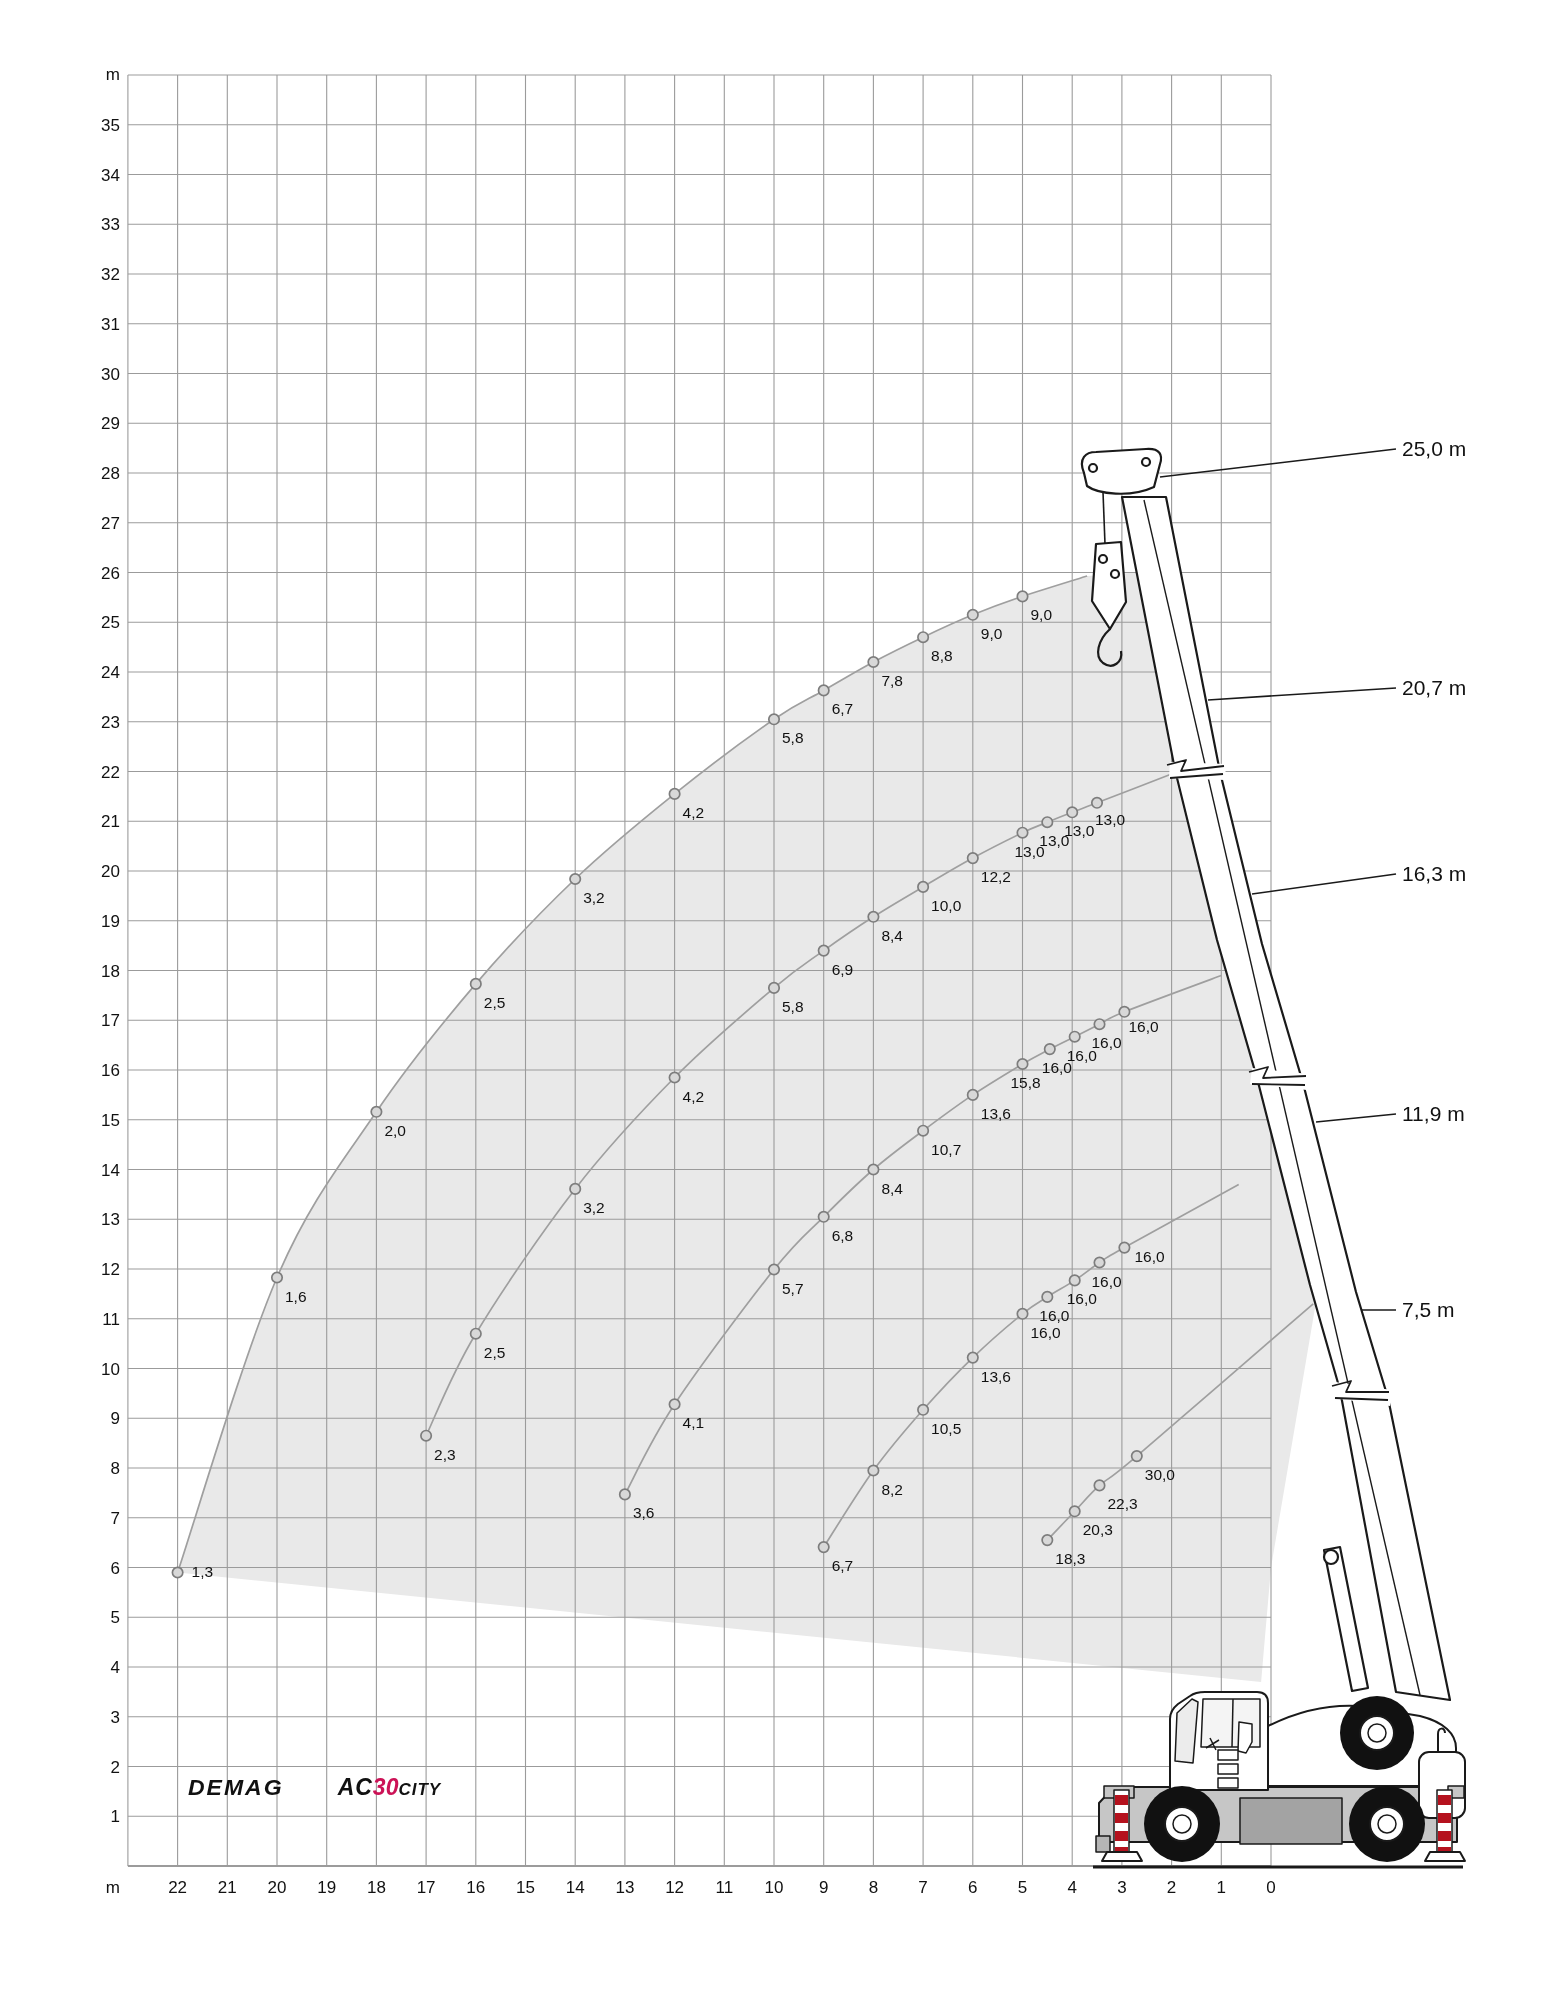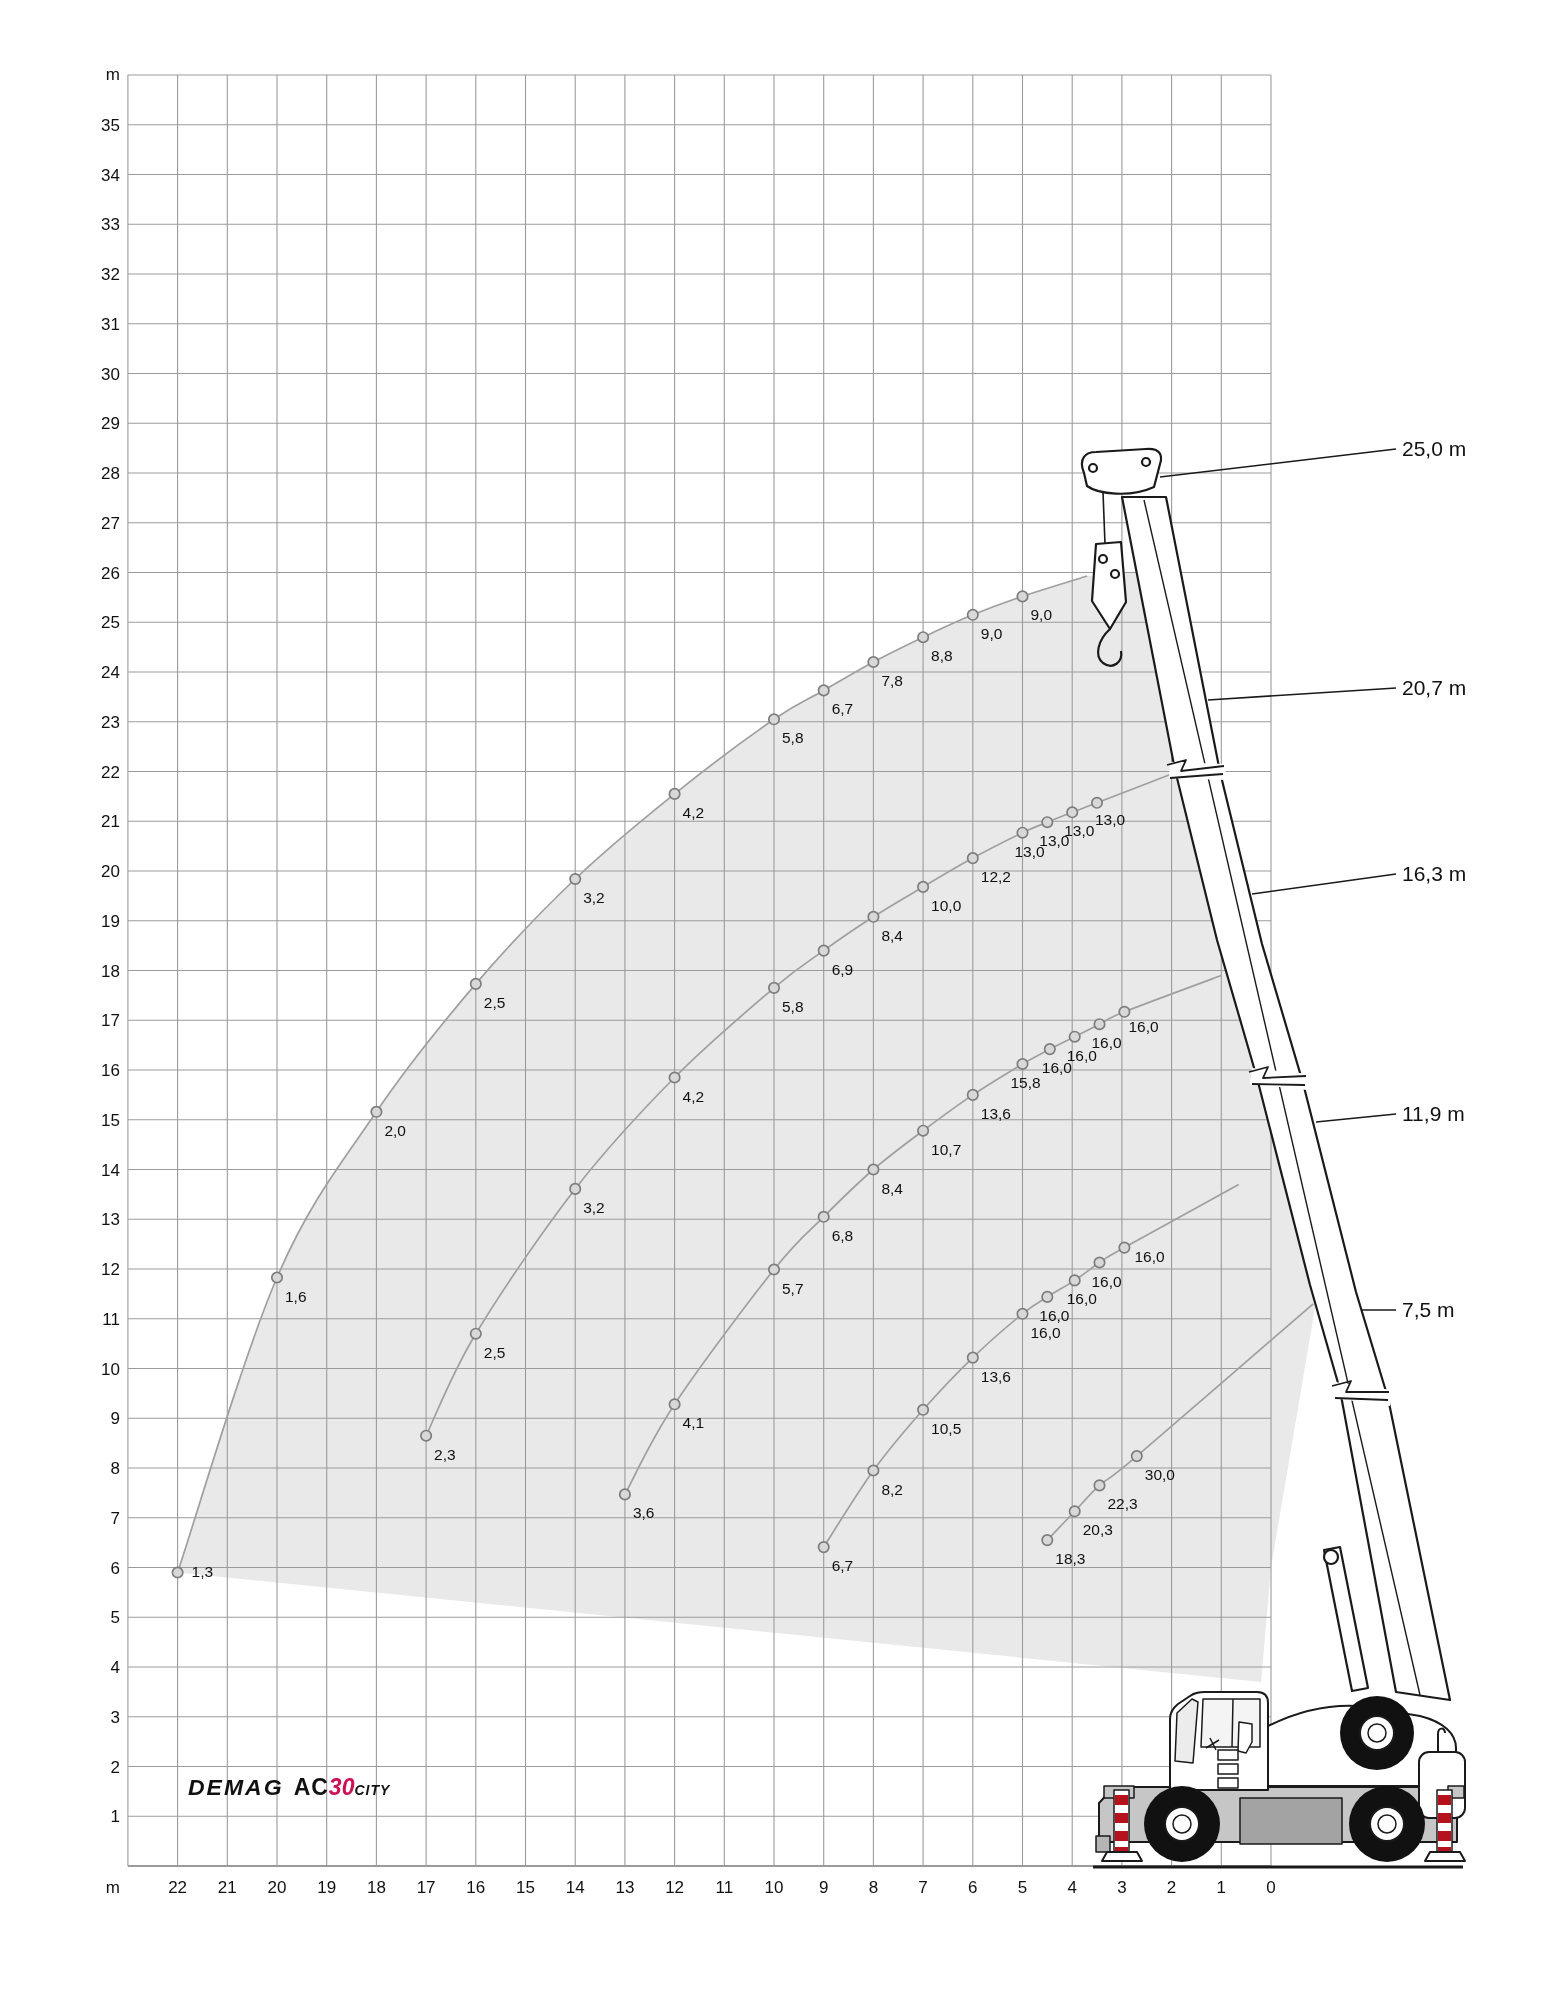--- a/index.html
+++ b/index.html
@@ -8,23 +8,23 @@
   svg{position:absolute;left:0;top:0;}
   text{font-family:"Liberation Sans", sans-serif;fill:#111;}
   .tick{font-size:17px;}
   .ptlab{font-size:15.5px;}
   .boomlab{font-size:21px;}
   .unit{font-size:17px;}
   #logo{position:absolute;left:188px;top:1774px;display:flex;align-items:baseline;
         font-weight:900;color:#111;white-space:nowrap;}
   #logo .brand{font-size:23px;letter-spacing:2px;font-style:italic;transform:scaleY(.95);}
   #logo .gap{width:10px;}
-  #logo .ac{font-size:23px;letter-spacing:1px;}
+  #logo .ac{font-size:23px;letter-spacing:1px;font-style:italic;margin-left:44px;}
   #logo .num{font-size:23px;font-style:italic;}
-  #logo .city{font-size:14px;letter-spacing:1px;font-style:italic;}
+  #logo .city{font-size:17px;letter-spacing:1px;font-style:italic;}
 </style>
 </head>
 <body>
 
 <div class="stage">
 
 <svg width="1568" height="2013" viewBox="0 0 1568 2013">
   <g id="g-envelope">
         <path d="M177.5999999999999,1572.475L1261.1,1681.9L1271.0,1567.5L1315.7,1303.8L1257.1,1078.5L1217.3,940.6L1174.1,773.0L1136.8,572.5L1087.1,576.0L1087.1,576.0C1076.3,579.4 1041.6,589.9 1022.5,596.4C1003.4,602.8 989.4,608.0 972.8,614.8C956.2,621.6 939.7,629.3 923.1,637.2C906.5,645.1 890.0,653.2 873.4,662.0C856.8,670.9 840.3,680.9 823.7,690.4C807.1,699.9 798.9,702.0 774.0,719.3C749.1,736.5 707.7,767.3 674.6,793.9C641.5,820.5 608.3,847.3 575.2,879.0C542.1,910.6 508.9,945.1 475.8,983.9C442.7,1022.7 409.5,1062.9 376.4,1111.8C343.3,1160.7 310.1,1200.7 277.0,1277.5C243.9,1354.2 194.2,1523.3 177.6,1572.5Z" fill="#e9e9e9" stroke="none"></path>
       </g>

